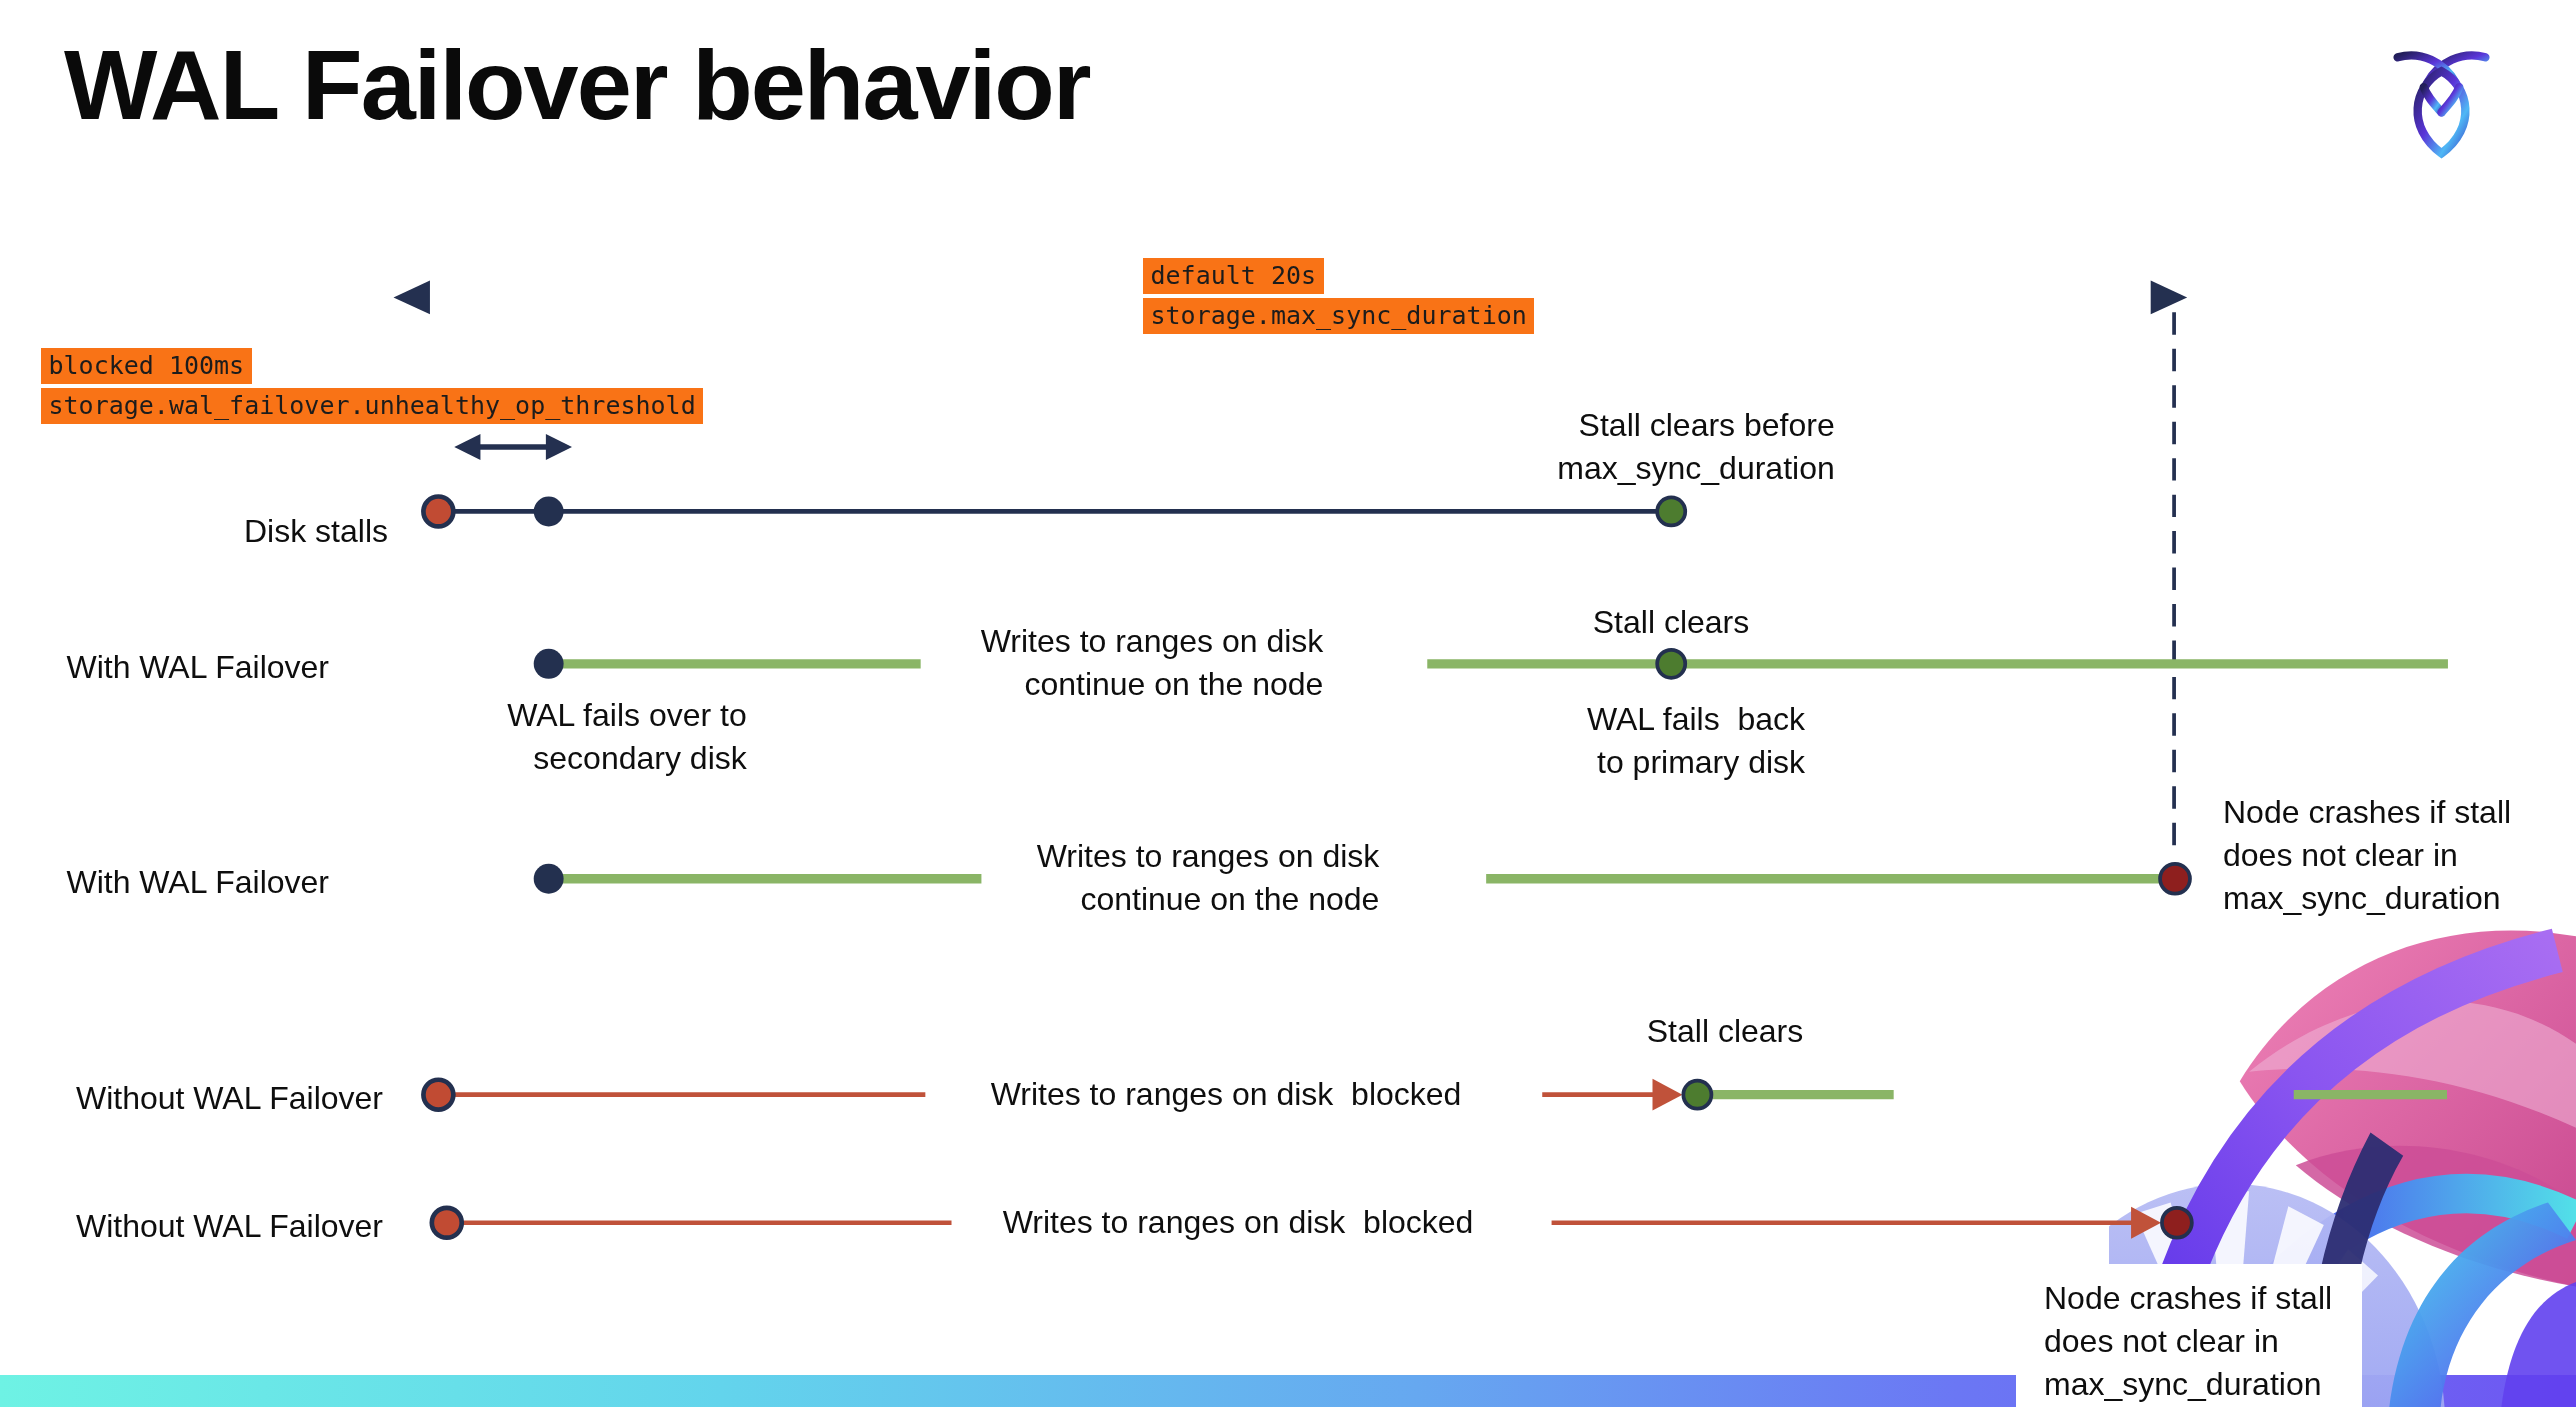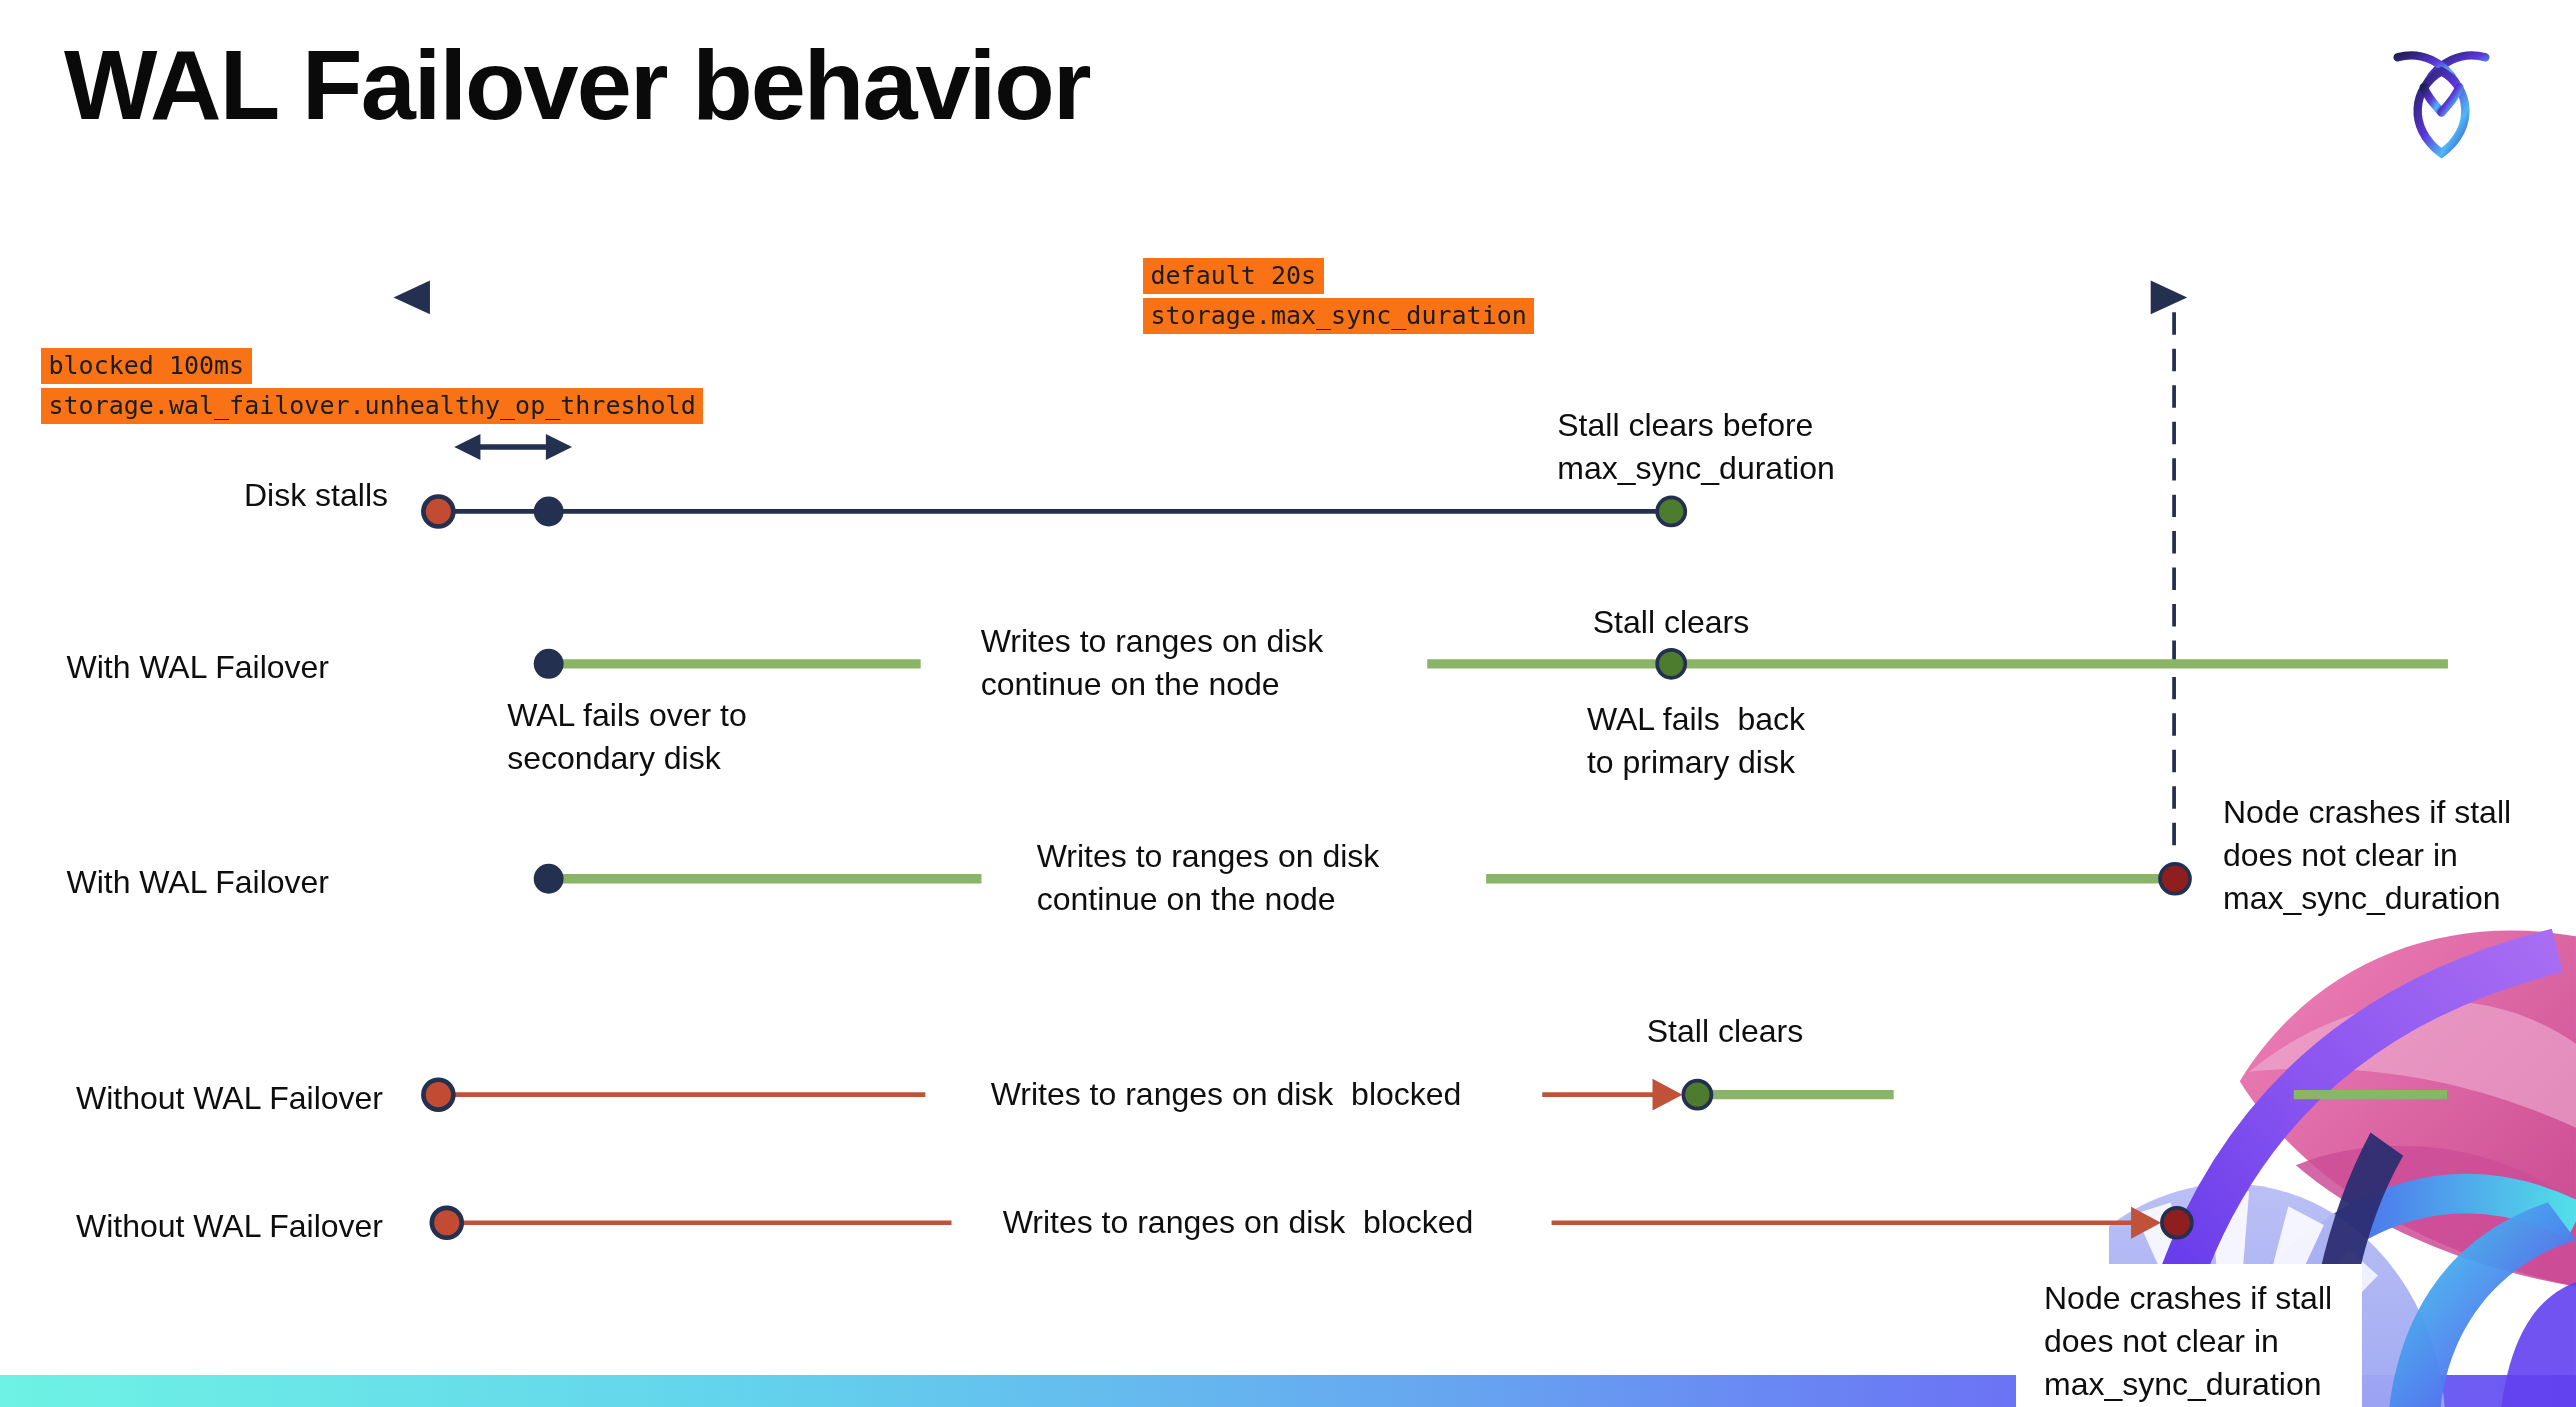--- a/index.html
+++ b/index.html
@@ -13,21 +13,21 @@
   }
   .mono-chip{
     display:table;background:#f97316;color:#1c1c1c;
     font-family:"DejaVu Sans Mono","Liberation Mono",monospace;
     font-size:25px;line-height:1.2;padding:2.8px 7.5px;margin-bottom:4.7px;white-space:pre;
   }
   .lbl{
     font-size:32px;line-height:1.34;color:#0e0e0e;white-space:pre-wrap;
   }
   .row-label{text-align:right;}
-  .center{text-align:left;transform:translateX(-50%);}
+  .center{text-align:right;transform:translateX(-50%);}
   .note-box{
     background:#ffffff;z-index:6;
   }
   #overlay-svg{left:0;top:0;z-index:4;}
   #decoration{right:0;bottom:0;z-index:2;}
   #bottom-bar{
     left:0;top:1375px;width:2576px;height:33px;z-index:1;
     background:linear-gradient(90deg,#6ef2e4 0%,#63d4ec 28%,#66a8f0 55%,#6b77f4 76%,#6e57f2 100%);
   }
   #logo{left:2393px;top:45px;z-index:5;}
@@ -167,21 +167,21 @@
 
   <div class="abs txt" style="left:1143px;top:258px;">
     <div class="mono-chip">default 20s</div>
     <div class="mono-chip">storage.max_sync_duration</div>
   </div>
   <div class="abs txt" style="left:41px;top:348px;">
     <div class="mono-chip">blocked 100ms</div>
     <div class="mono-chip">storage.wal_failover.unhealthy_op_threshold</div>
   </div>
 
-  <div class="abs txt lbl row-label" style="right:2188px;top:474px;margin-left:34px;">Disk stalls</div>
+  <div class="abs txt lbl row-label" style="right:2188px;top:510px;margin-left:34px;">Disk stalls</div>
   <div class="abs txt lbl row-label" style="right:2247px;top:646px;">With WAL Failover</div>
   <div class="abs txt lbl row-label" style="right:2247px;top:861px;">With WAL Failover</div>
   <div class="abs txt lbl row-label" style="right:2193px;top:1077px;">Without WAL Failover</div>
   <div class="abs txt lbl row-label" style="right:2193px;top:1205px;">Without WAL Failover</div>
 
   <div class="abs txt lbl center" style="left:1696px;top:404px;">Stall clears before
 max_sync_duration</div>
   <div class="abs txt lbl center" style="left:1671px;top:601px;">Stall clears</div>
   <div class="abs txt lbl center" style="left:1152px;top:620px;">Writes to ranges on disk
 continue on the node</div>

